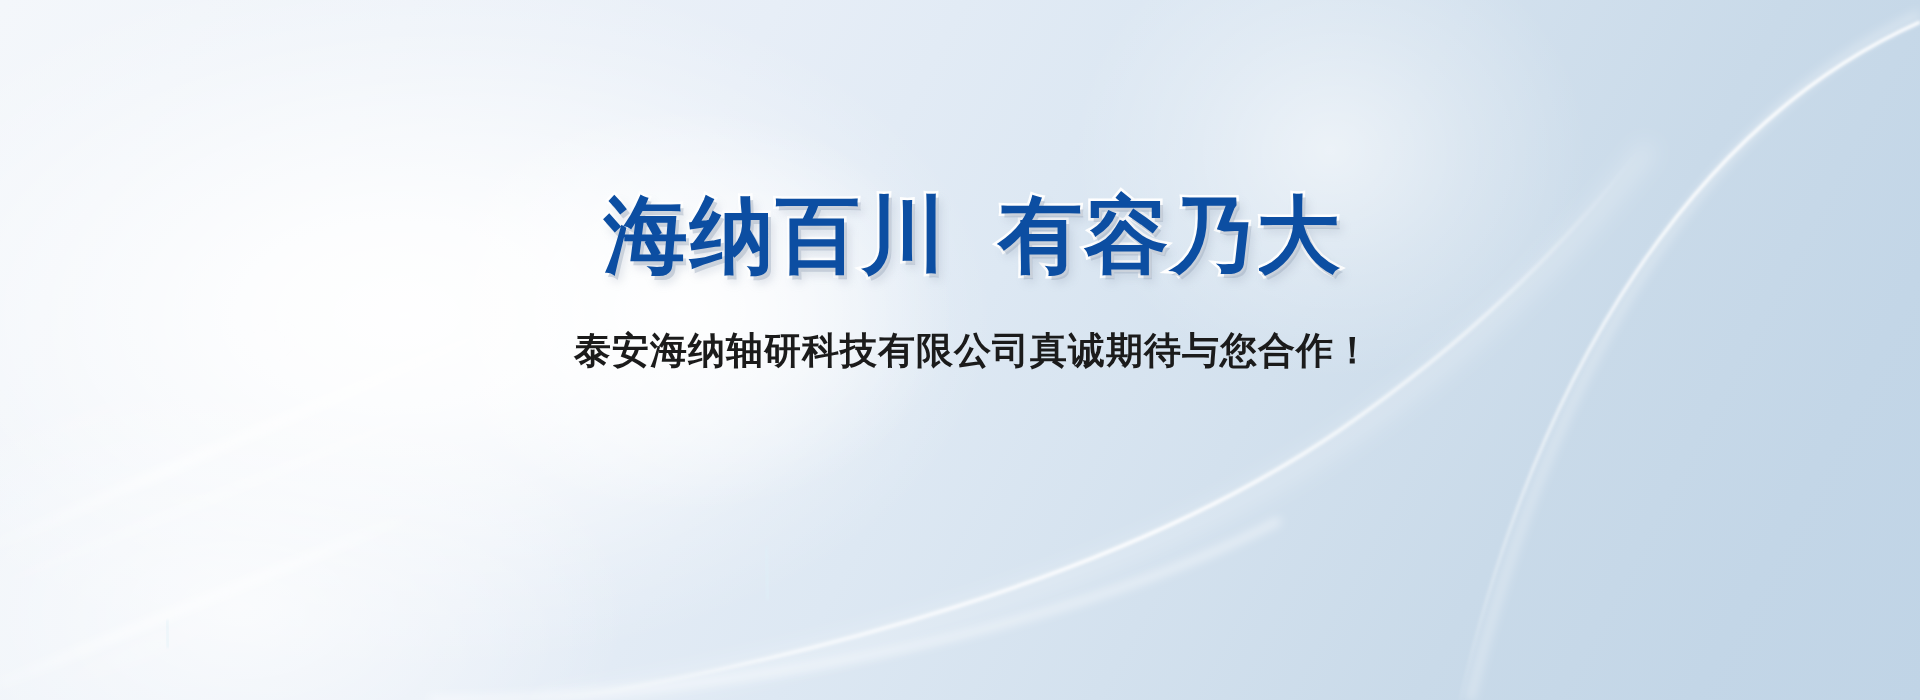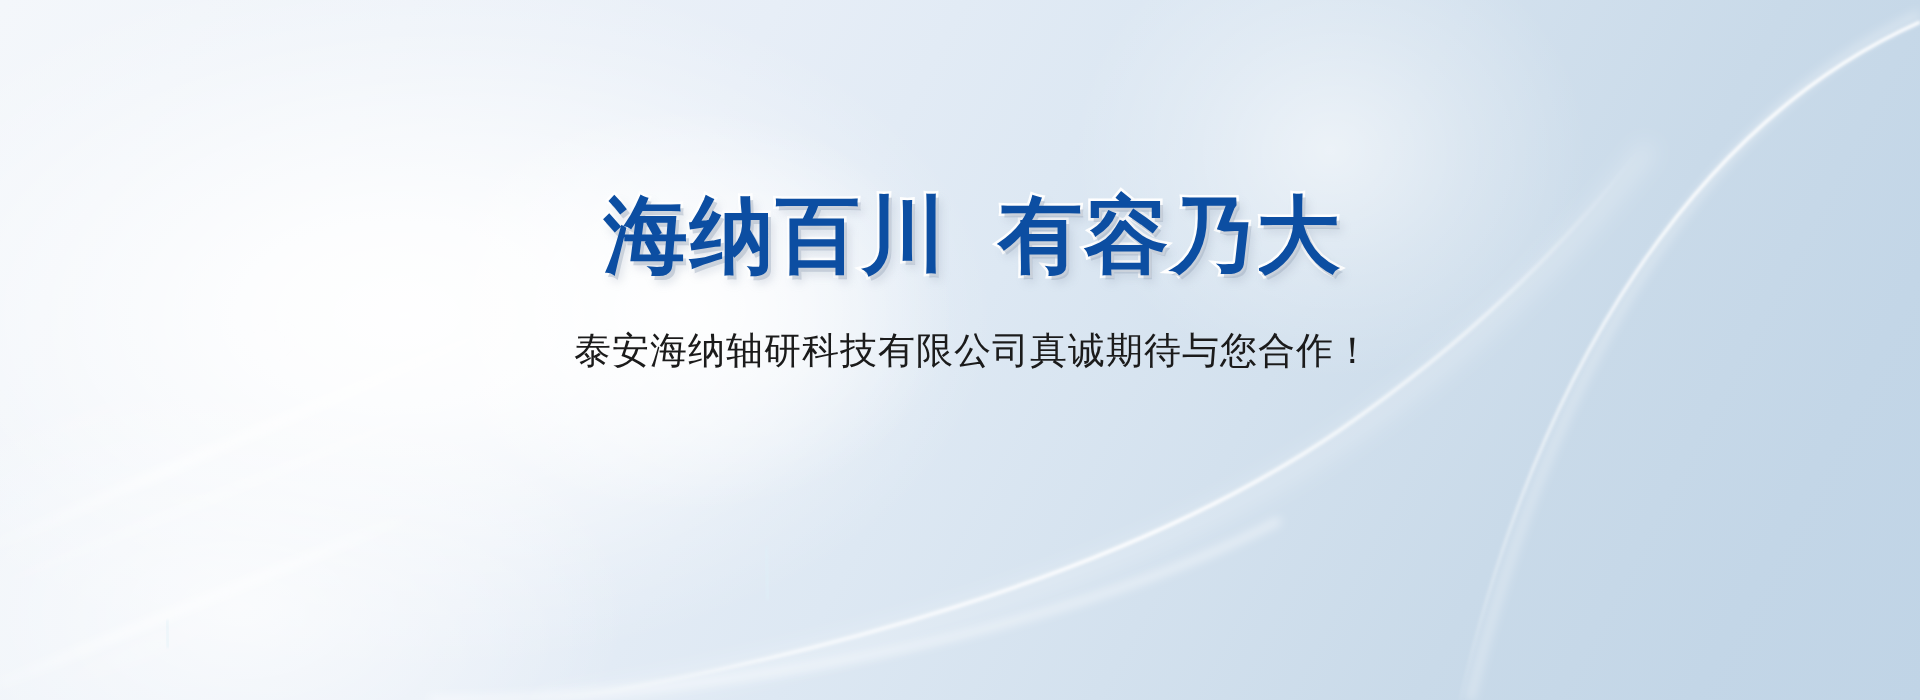--- a/index.html
+++ b/index.html
@@ -121,21 +121,21 @@
     paint-order: stroke fill;
     text-shadow:
        3px 4px 0 rgba(160,172,190,0.45),
        5px 7px 10px rgba(140,155,175,0.28);
   }
 
   .subline {
     margin-top: 55px;
     font-size: 37px;
     line-height: 1;
-    font-weight: 400;
+    font-weight: 700;
     letter-spacing: 1px;
     color: #1b1b1b;
     white-space: pre;
   }
 
   .engline {
     margin-top: 21px;
     font-size: 22px;
     line-height: 1;
     font-weight: 400;

